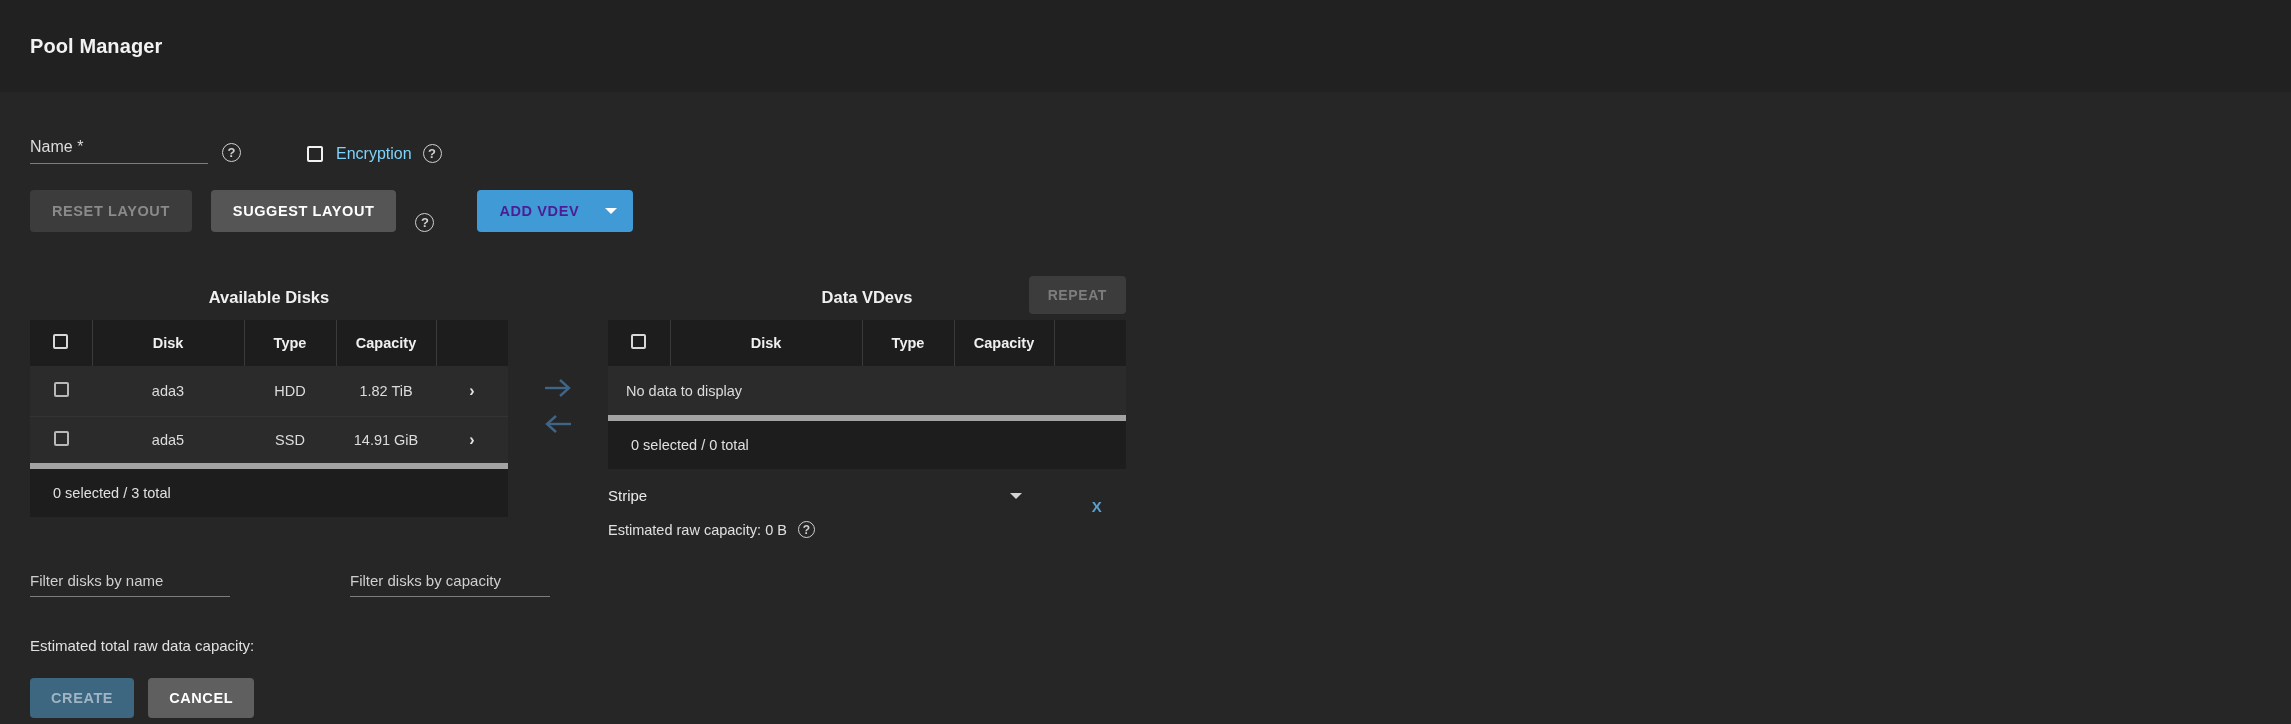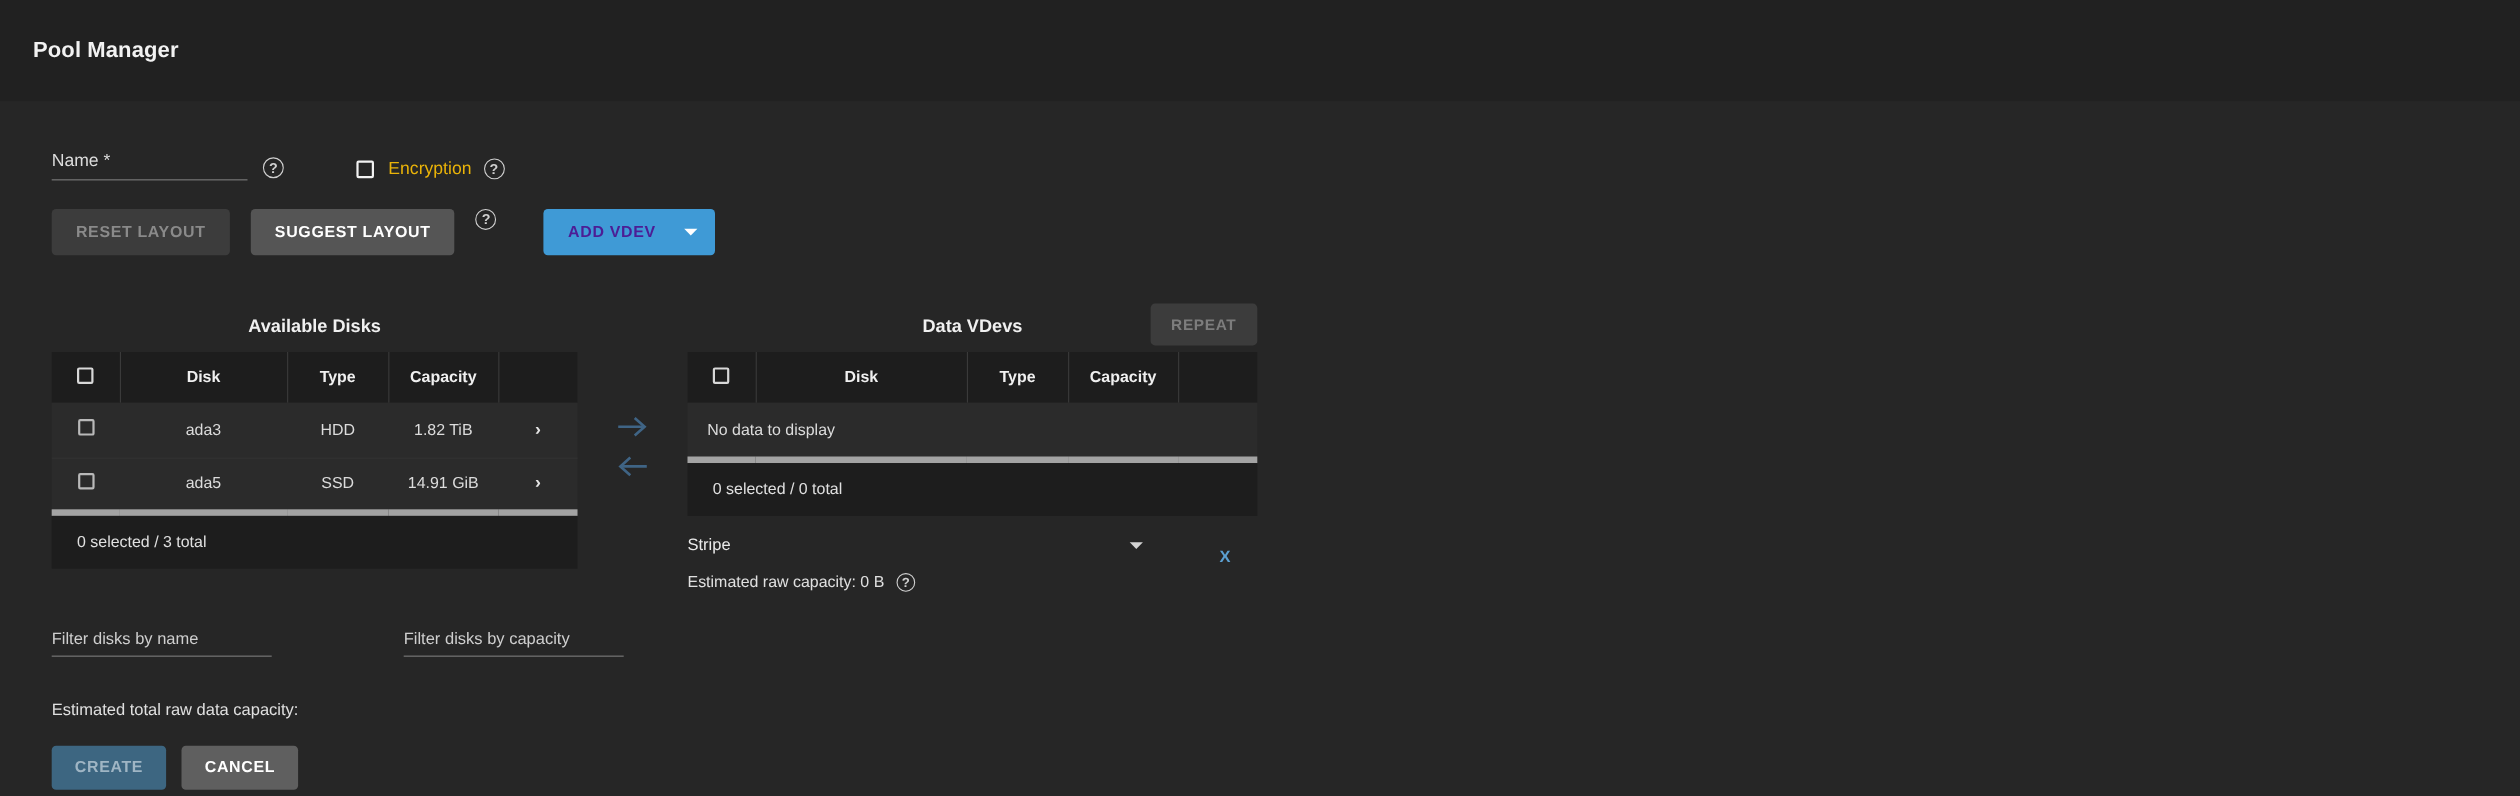--- a/index.html
+++ b/index.html
@@ -25,21 +25,21 @@
   .app-title {
     font-size: 20px;
     font-weight: bold;
     color: #f2f2f2;
     letter-spacing: 0.1px;
   }
 
   
   .page-body {
     background: #262626;
-    padding: 0 47px;
+    padding: 0 30px;
     position: relative;
     height: 632px;
   }
 
   
   .form-row {
     display: flex;
     align-items: flex-end;
     padding-top: 38px;
     height: 72px;
@@ -87,29 +87,29 @@
     width: 16px;
     height: 16px;
     border: 2px solid #f2f2f2;
     border-radius: 2px;
     background: transparent;
     cursor: pointer;
     flex: none;
   }
   .encryption-label {
     font-size: 16px;
-    color: #eab308;
+    color: #7dd3fc;
     margin-left: 13px;
     margin-right: 11px;
   }
 
   
   .actions-row {
     display: flex;
-    align-items: flex-start;
+    align-items: flex-end;
     margin-top: 26px;
     height: 42px;
   }
   .btn {
     border: none;
     border-radius: 4px;
     font-family: "Liberation Sans", sans-serif;
     font-size: 14.5px;
     font-weight: bold;
     letter-spacing: 0.6px;

